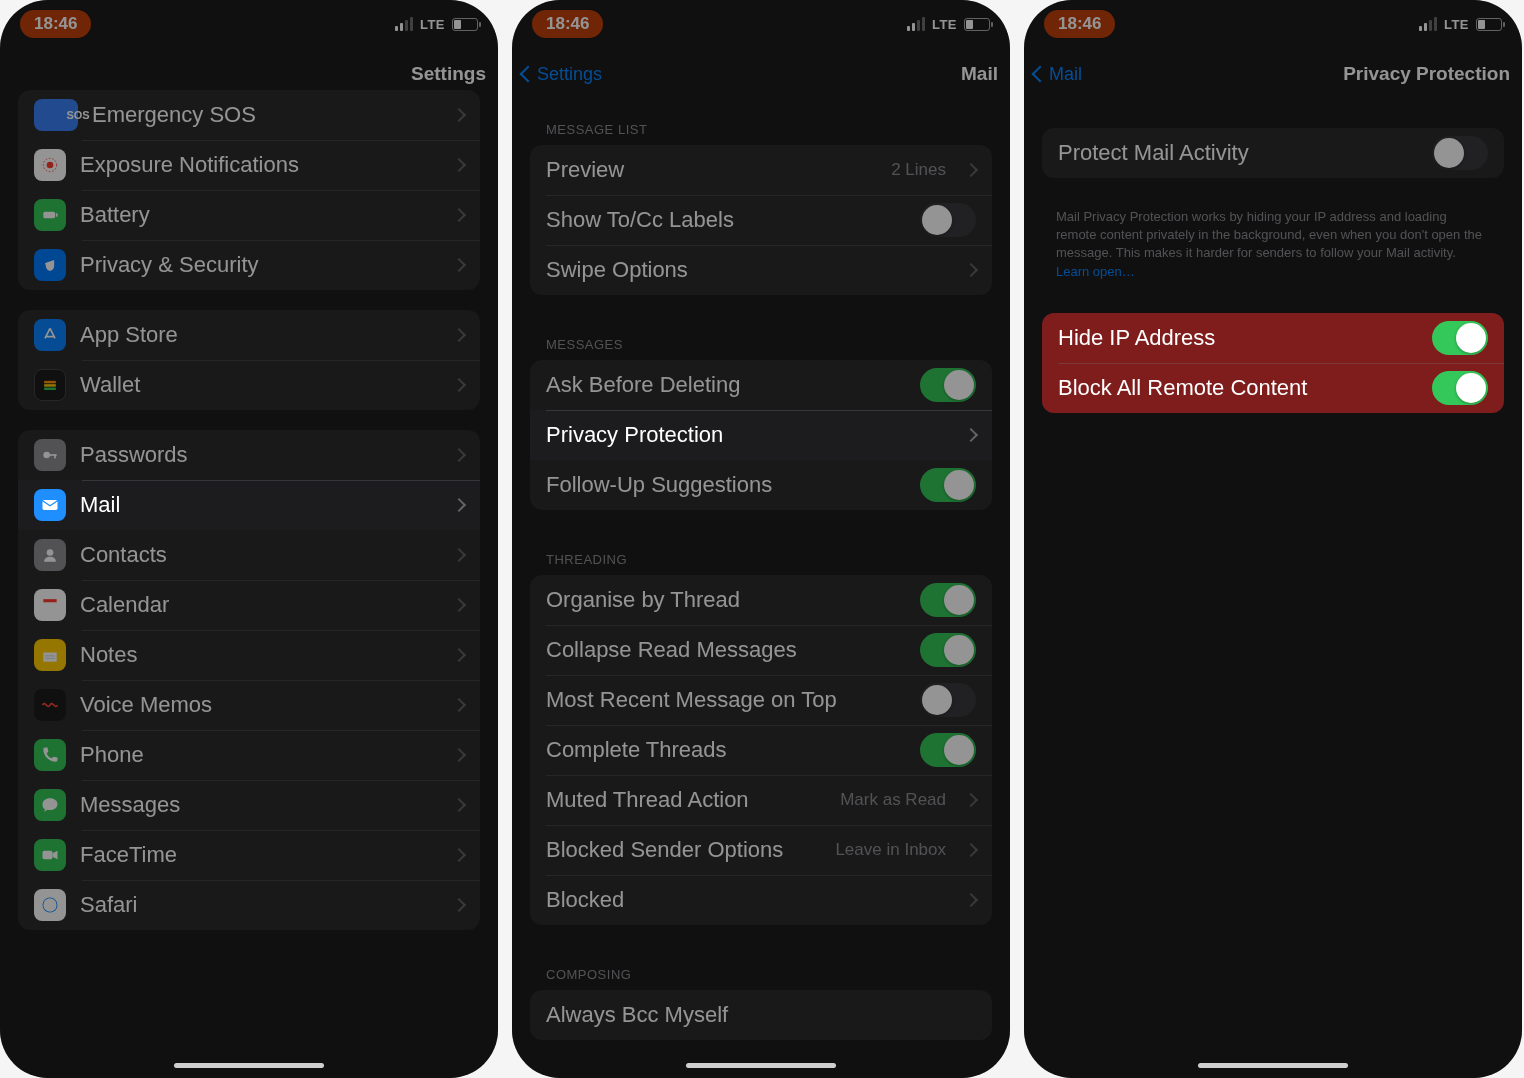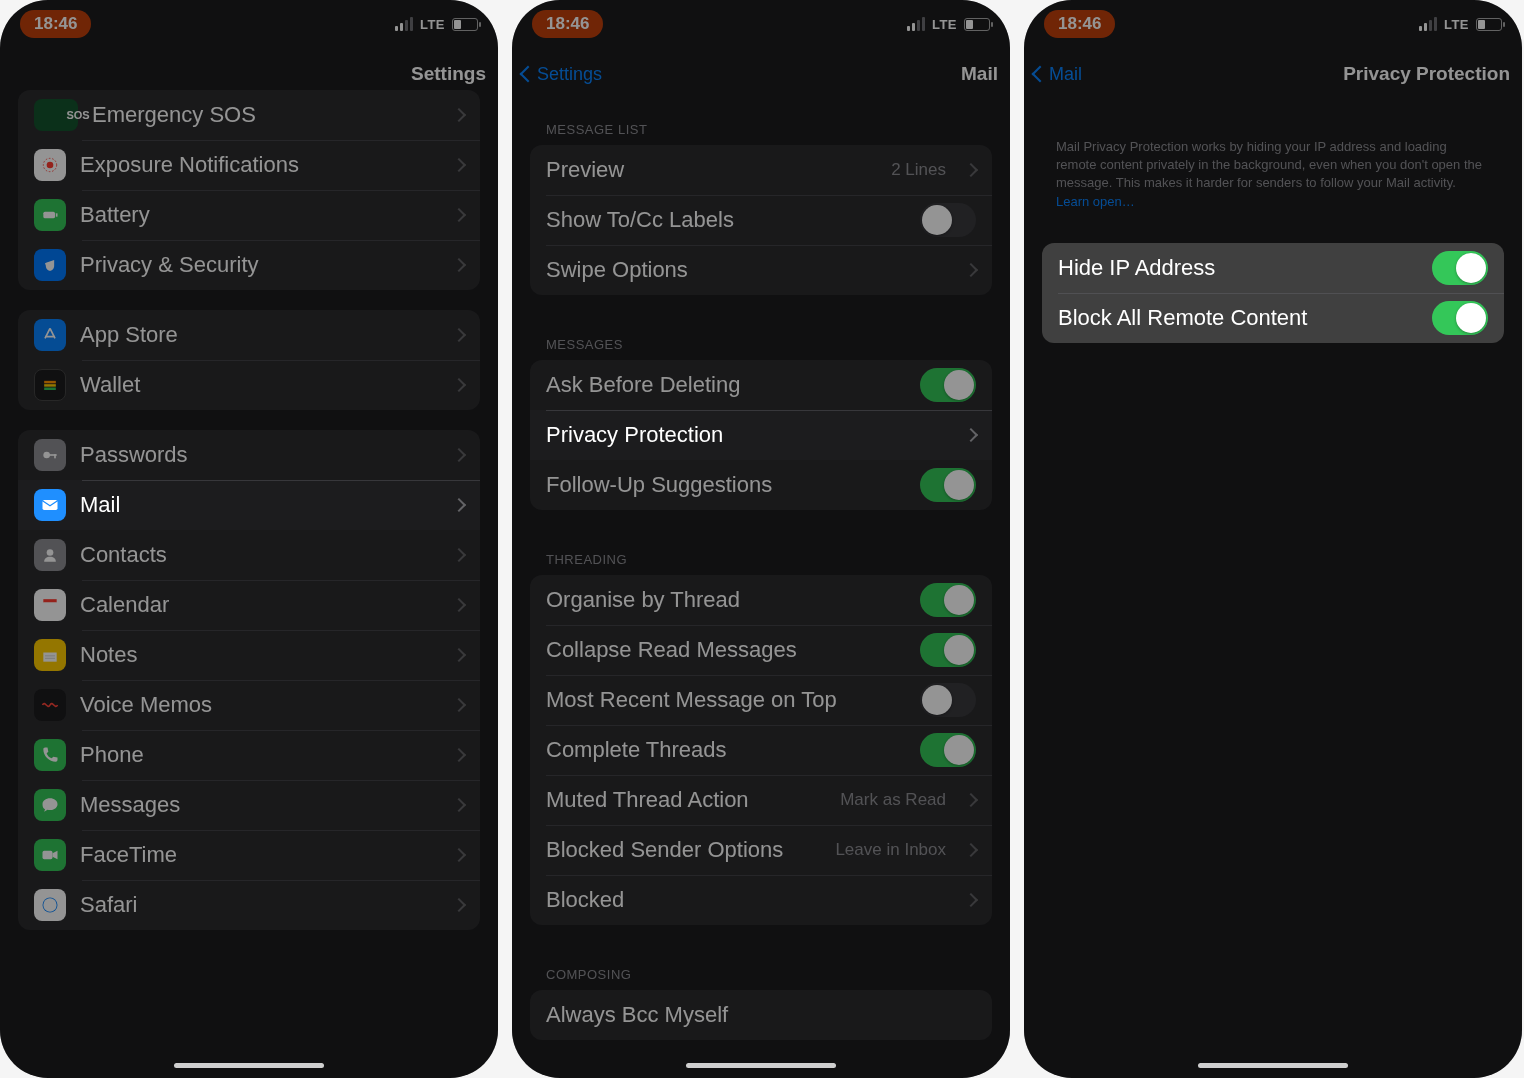--- a/index.html
+++ b/index.html
@@ -153,34 +153,34 @@
   
   .highlighted {
     position: relative;
     z-index: 100;
     background: #1c1c1e;
     border-radius: 12px;
   }
   .highlight-group {
     position: relative;
     z-index: 100;
-    background: #404040;
+    background: #7f1d1d;
     border-radius: 12px;
   }
   .in-group .cell.highlighted { border-radius: 0; }
   .group .cell.highlighted + .cell::before { display:none; }
 
   .home-indicator {
     position: absolute; bottom: 10px; left: 50%; transform: translateX(-50%);
     width: 150px; height: 5px; background: #fff; border-radius: 3px; opacity:.8;
     z-index: 200;
   }
 
   
-  .ic-sos{background:#14532d;padding-left:44px;}
+  .ic-sos{background:#3b82f6;padding-left:44px;}
   .ic-exposure{background:#fff;color:#ff3b30;}
   .ic-battery{background:#34c759;}
   .ic-privacy{background:#007aff;}
   .ic-appstore{background:#0a84ff;}
   .ic-wallet{background:#1c1c1e;border:1px solid #444;}
   .ic-passwords{background:#8e8e93;}
   .ic-mail{background:#1f8fff;}
   .ic-contacts{background:#8e8e93;}
   .ic-calendar{background:#fff;color:#ff3b30;}
   .ic-notes{background:#ffcc00;color:#6b4500;}
@@ -527,20 +527,28 @@
   </div>
   <div class="nav-bar">
     <div class="nav-back">
       <span class="chev"></span>
       <span>Mail</span>
     </div>
     <div class="nav-title">Privacy Protection</div>
   </div>
   <div class="content" style="padding-top:28px">
 
+    <div class="group">
+      <div class="cell nosep">
+        <div class="cell-label">Protect Mail Activity</div>
+        <div class="toggle">
+            <div class="knob"></div>
+          </div>
+      </div>
+    </div>
     <div class="section-footer">
       <span>Mail Privacy Protection works by hiding your IP address and loading remote content privately in the background, even when you don't open the message. This makes it harder for senders to follow your Mail activity. </span><a href="#">Learn open…</a>
     </div>
 
     <div class="group highlight-group" style="margin-top:28px">
       <div class="cell nosep">
         <div class="cell-label">Hide IP Address</div>
         <div class="toggle on">
             <div class="knob"></div>
           </div>

